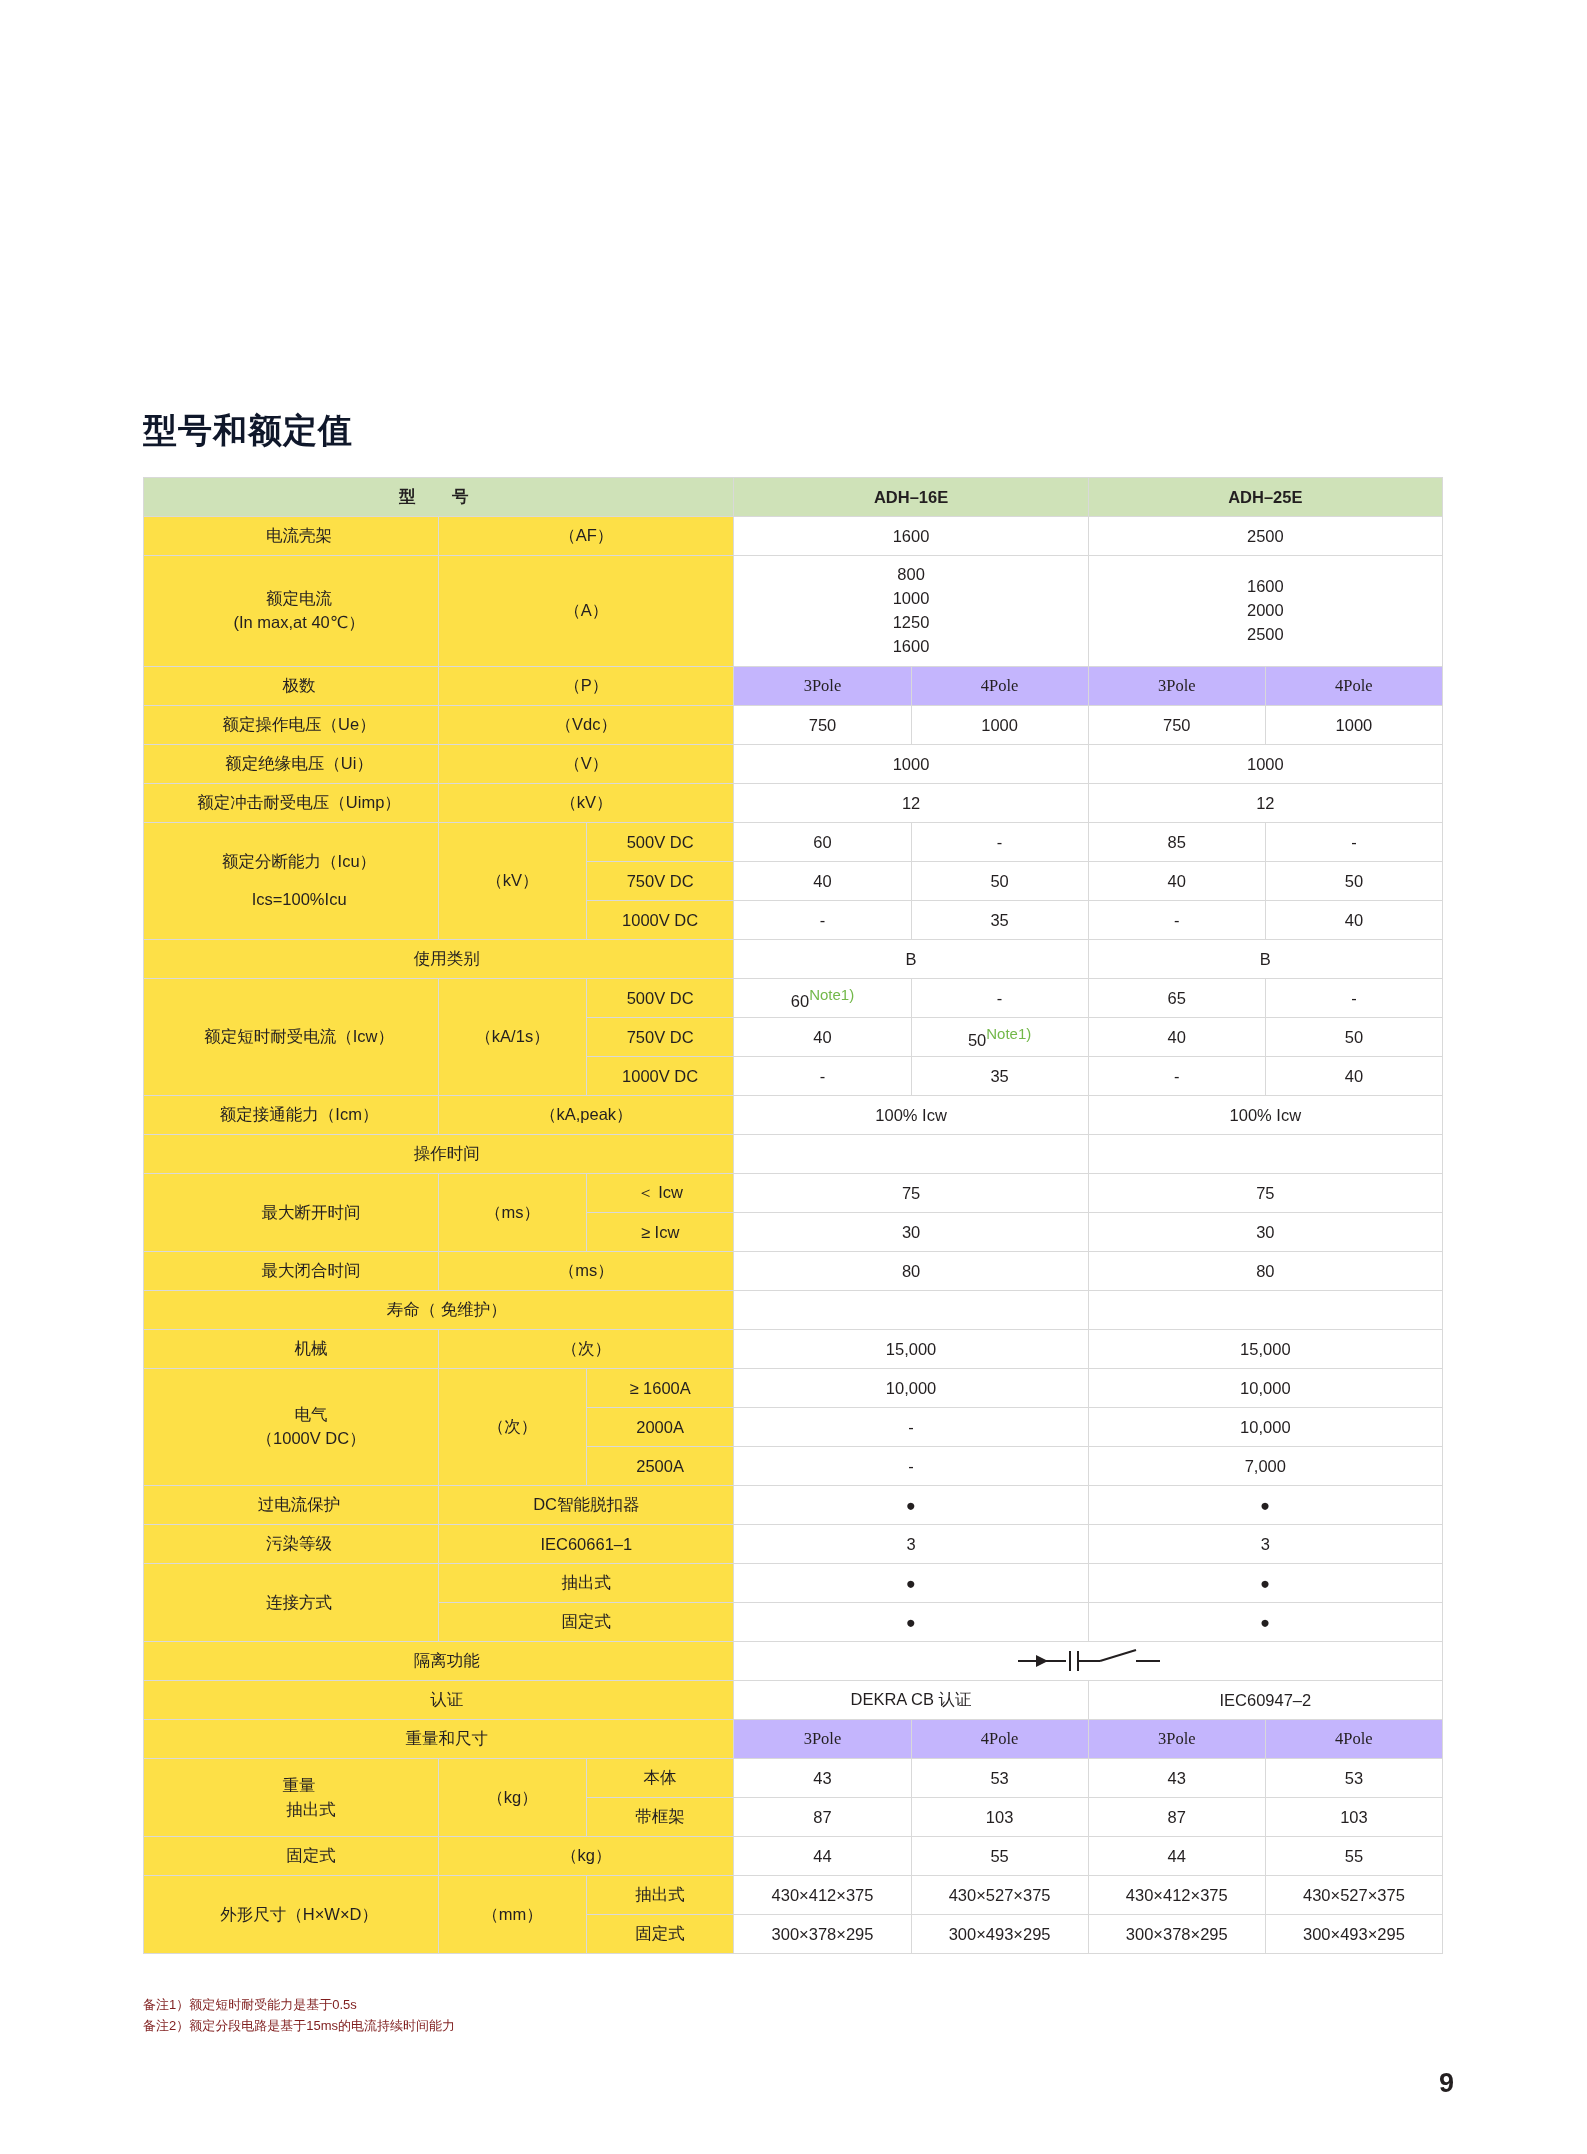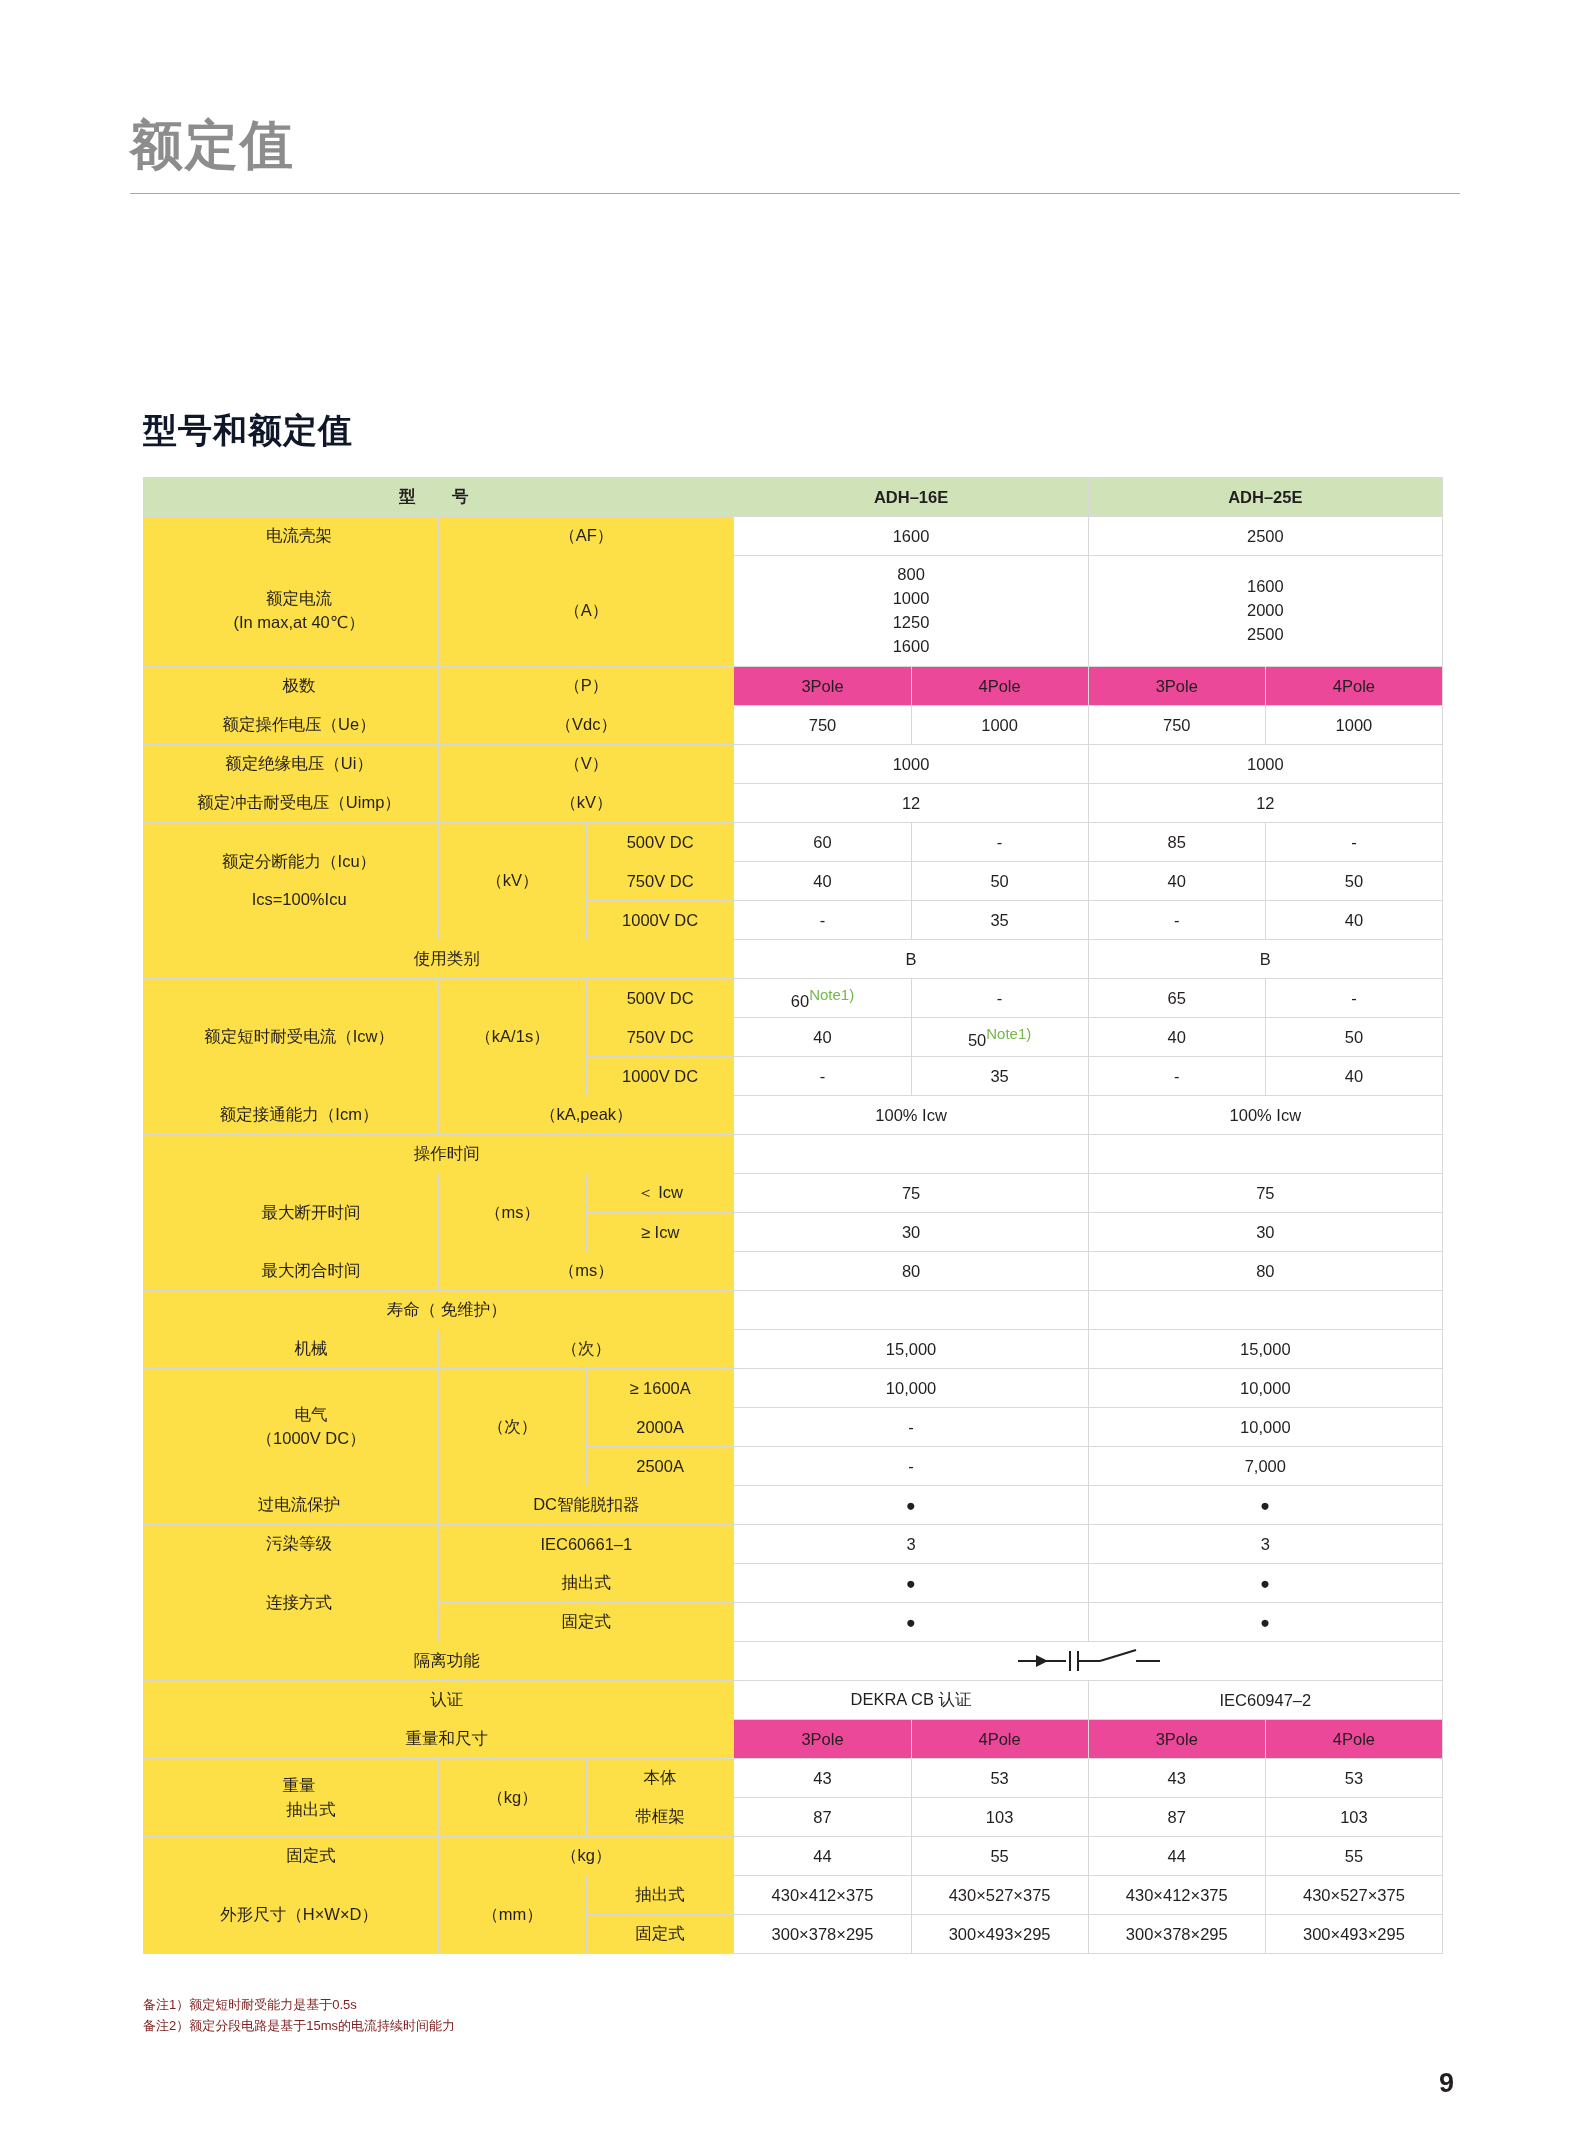--- a/index.html
+++ b/index.html
@@ -43,21 +43,21 @@
     height:38px;
     vertical-align:middle;
     text-align:center;
     color:#231f20;
     font-size:16.5px;
   }
   .lbl{text-align:left;padding-left:22px !important;}
   .lbl2{text-align:left;padding-left:46px !important;}
   .unit{text-align:center;}
   .greenhdr{background:#cfe2b8;font-weight:bold;}
-  .greenrow{background:#ec4899;}
+  .greenrow{background:#c4b5fd;font-family:Liberation Serif, serif;}
   .lightgray{background:#fde047;}
   .note{color:#73b84a;font-size:15px;vertical-align:super;}
   .dot{font-size:17px;line-height:1;}
   .sub{font-size:15px;}
 
   
   .hdr-model{font-weight:bold;letter-spacing:10px;}
   .hdr-type{font-weight:bold;font-size:18px;}
 
   .multiline{line-height:1.45;}
@@ -75,24 +75,20 @@
   .page-num{
     position:absolute;right:133px;top:2068px;
     font-size:27px;font-weight:bold;color:#231f20;
   }
 </style>
 </head>
 <body>
 
 <div class="page">
 
-  <div class="page-header">
-    <div class="title">额定值</div>
-    <div class="rule"></div>
-  </div>
 
   <div class="section-title">型号和额定值</div>
 
   <div class="tbl-wrap">
     <table class="spec">
       <colgroup>
         <col style="width:250px">
         <col style="width:125px">
         <col style="width:125px">
         <col style="width:150px">

